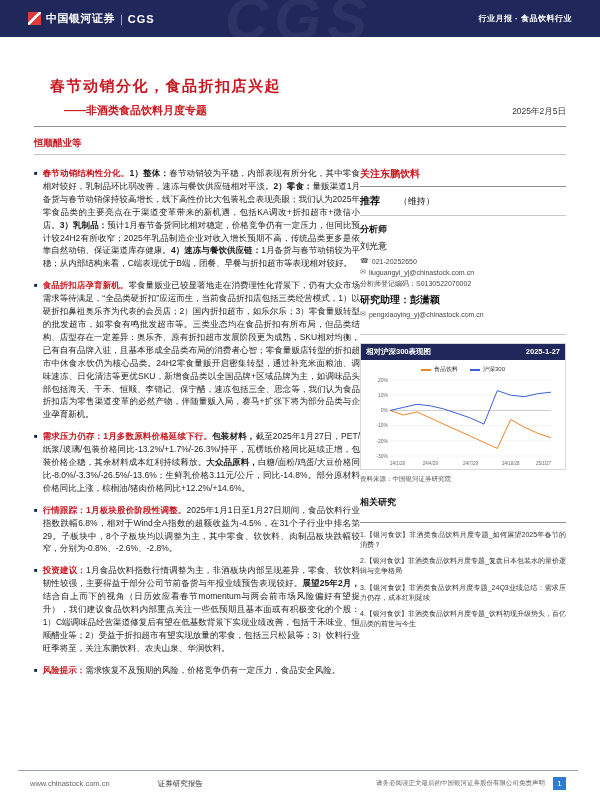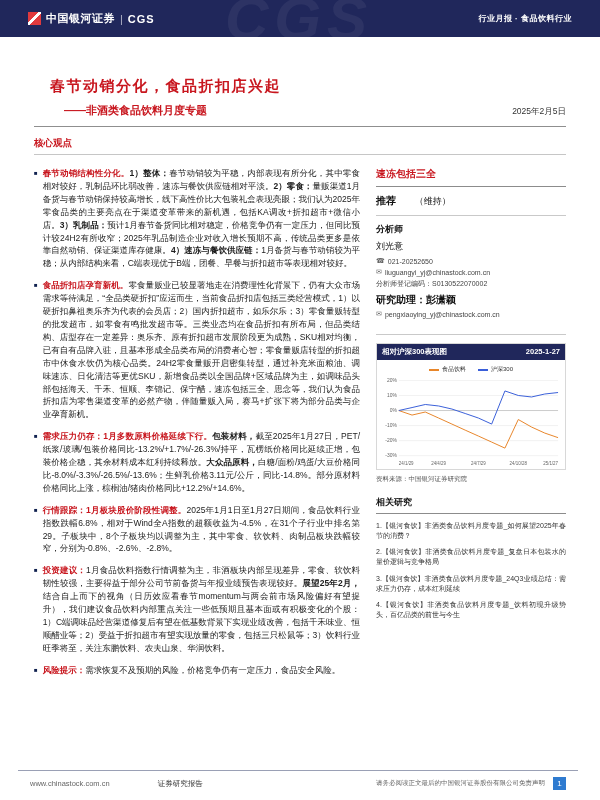--- a/index.html
+++ b/index.html
@@ -24,21 +24,21 @@
   .title-block{padding-left:16px;}
   .doc-title{color:#c8161e;font-size:15px;font-weight:700;letter-spacing:1.5px;}
   .subtitle-row{display:flex;justify-content:space-between;align-items:flex-end;margin-top:7px;}
   .doc-subtitle{color:#c8161e;font-size:11px;font-weight:700;padding-left:14px;}
   .doc-date{font-size:8.5px;color:#333;}
   .rule{border-bottom:1px solid #8f8f8f;margin-top:8px;}
   .core-heading{color:#c8161e;font-size:9.5px;font-weight:700;margin-top:10px;}
   .rule2{border-bottom:1px solid #c6c6c6;margin-top:4px;}
 
   
-  .cols{display:flex;margin-top:12px;gap:16px;}
+  .cols{display:flex;margin-top:12px;gap:0;}
   .left-col{flex:0 0 326px;}
   .right-col{flex:1;min-width:0;}
 
   .bullet-item{display:flex;margin-bottom:9px;}
   .bullet-marker{color:#10214f;font-size:6px;line-height:13px;margin-right:5px;flex:none;}
   .bullet-text{font-size:8.5px;line-height:1.52;color:#1c1c1c;text-align:justify;}
   .bullet-lead{color:#c8161e;font-weight:700;}
   .seg.bold{font-weight:700;}
 
   
@@ -57,21 +57,21 @@
   .chart-panel{margin-top:8px;border:1px solid #d8d8d8;}
   .chart-head{background:#20275b;color:#fff;font-size:7.5px;display:flex;justify-content:space-between;
               padding:3px 5px;font-weight:700;}
   .chart-area{padding:3px 2px 1px;}
   .legend{display:flex;justify-content:center;gap:12px;font-size:6px;color:#333;margin:2px 0;}
   .legend-item{display:flex;align-items:center;gap:3px;}
   .legend-line{width:10px;height:2px;display:inline-block;}
   .perf-svg{display:block;width:100%;}
 
   .source{font-size:6.5px;color:#555;margin-top:5px;}
-  .related-heading{font-size:9px;font-weight:700;color:#111;margin-top:12px;padding-bottom:4px;
+  .related-heading{font-size:9px;font-weight:700;color:#111;margin-top:12px;padding-bottom:13px;
                    border-bottom:1px solid #8c8c8c;}
   .related-list{list-style:none;margin:7px 0 0;padding:0;}
   .related-list li{font-size:7px;line-height:1.45;color:#333;margin-bottom:6px;text-align:justify;cursor:pointer;}
 
   
   .footer{position:absolute;left:0;right:4px;bottom:10px;margin:0 18px;padding:6px 12px 0;
           border-top:1px solid #9aa0b5;display:flex;align-items:center;font-size:7.5px;color:#555;}
   .footer-url{color:#666;}
   .footer-center{margin-left:48px;color:#333;}
   .footer-disclaimer{margin-left:auto;font-size:6.5px;color:#666;margin-right:8px;}
@@ -97,21 +97,21 @@
   <div class="content">
 
     <div class="title-block">
       <div class="doc-title">春节动销分化，食品折扣店兴起</div>
       <div class="subtitle-row">
         <div class="doc-subtitle">——非酒类食品饮料月度专题</div>
         <div class="doc-date">2025年2月5日</div>
       </div>
     </div>
     <div class="rule"></div>
-    <div class="core-heading">核心观点</div>
+    <div class="core-heading">恒顺醋业等</div>
     <div class="rule2"></div>
 
     <div class="cols">
 
       <div class="left-col">
           <div class="bullet-item">
             <span class="bullet-marker">■</span>
             <div class="bullet-text"><span class="bullet-lead">春节动销结构性分化。</span><span class="seg bold">1）整体：</span><span class="seg">春节动销较为平稳，内部表现有所分化，其中零食相对较好，乳制品环比弱改善，速冻与餐饮供应链相对平淡。</span><span class="seg bold">2）零食：</span><span class="seg">量贩渠道1月备货与春节动销保持较高增长，线下高性价比大包装礼盒表现亮眼；我们认为2025年零食品类的主要亮点在于渠道变革带来的新机遇，包括KA调改+折扣超市+微信小店。</span><span class="seg bold">3）乳制品：</span><span class="seg">预计1月春节备货同比相对稳定，价格竞争仍有一定压力，但同比预计较24H2有所收窄；2025年乳品制造企业对收入增长预期不高，传统品类更多是依靠自然动销、保证渠道库存健康。</span><span class="seg bold">4）速冻与餐饮供应链：</span><span class="seg">1月备货与春节动销较为平稳；从内部结构来看，C端表现优于B端，团餐、早餐与折扣超市等表现相对较好。</span></div>
           </div>
           <div class="bullet-item">
@@ -130,21 +130,21 @@
             <span class="bullet-marker">■</span>
             <div class="bullet-text"><span class="bullet-lead">投资建议：</span><span class="seg">1月食品饮料指数行情调整为主，非酒板块内部呈现差异，零食、软饮料韧性较强，主要得益于部分公司节前备货与年报业绩预告表现较好。</span><span class="seg bold">展望25年2月，</span><span class="seg">结合自上而下的视角（日历效应看春节momentum与两会前市场风险偏好有望提升），我们建议食品饮料内部重点关注一些低预期且基本面或有积极变化的个股：1）C端调味品经营渠道修复后有望在低基数背景下实现业绩改善，包括千禾味业、恒顺醋业等；2）受益于折扣超市有望实现放量的零食，包括三只松鼠等；3）饮料行业旺季将至，关注东鹏饮料、农夫山泉、华润饮料。</span></div>
           </div>
           <div class="bullet-item">
             <span class="bullet-marker">■</span>
             <div class="bullet-text"><span class="bullet-lead">风险提示：</span><span class="seg">需求恢复不及预期的风险，价格竞争仍有一定压力，食品安全风险。</span></div>
           </div>
         </div>
 
       <div class="right-col">
-        <div class="industry">速冻包括三全</div>
+        <div class="industry">关注东鹏饮料</div>
 
         <div class="rating-row">
           <span class="rating">推荐</span>
           <span class="rating-note">（维持）</span>
         </div>
 
         <div class="analyst-block">
           <div class="analyst-label">分析师</div>
           <div class="analyst-name">刘光意</div>
           <div class="contact-line">

